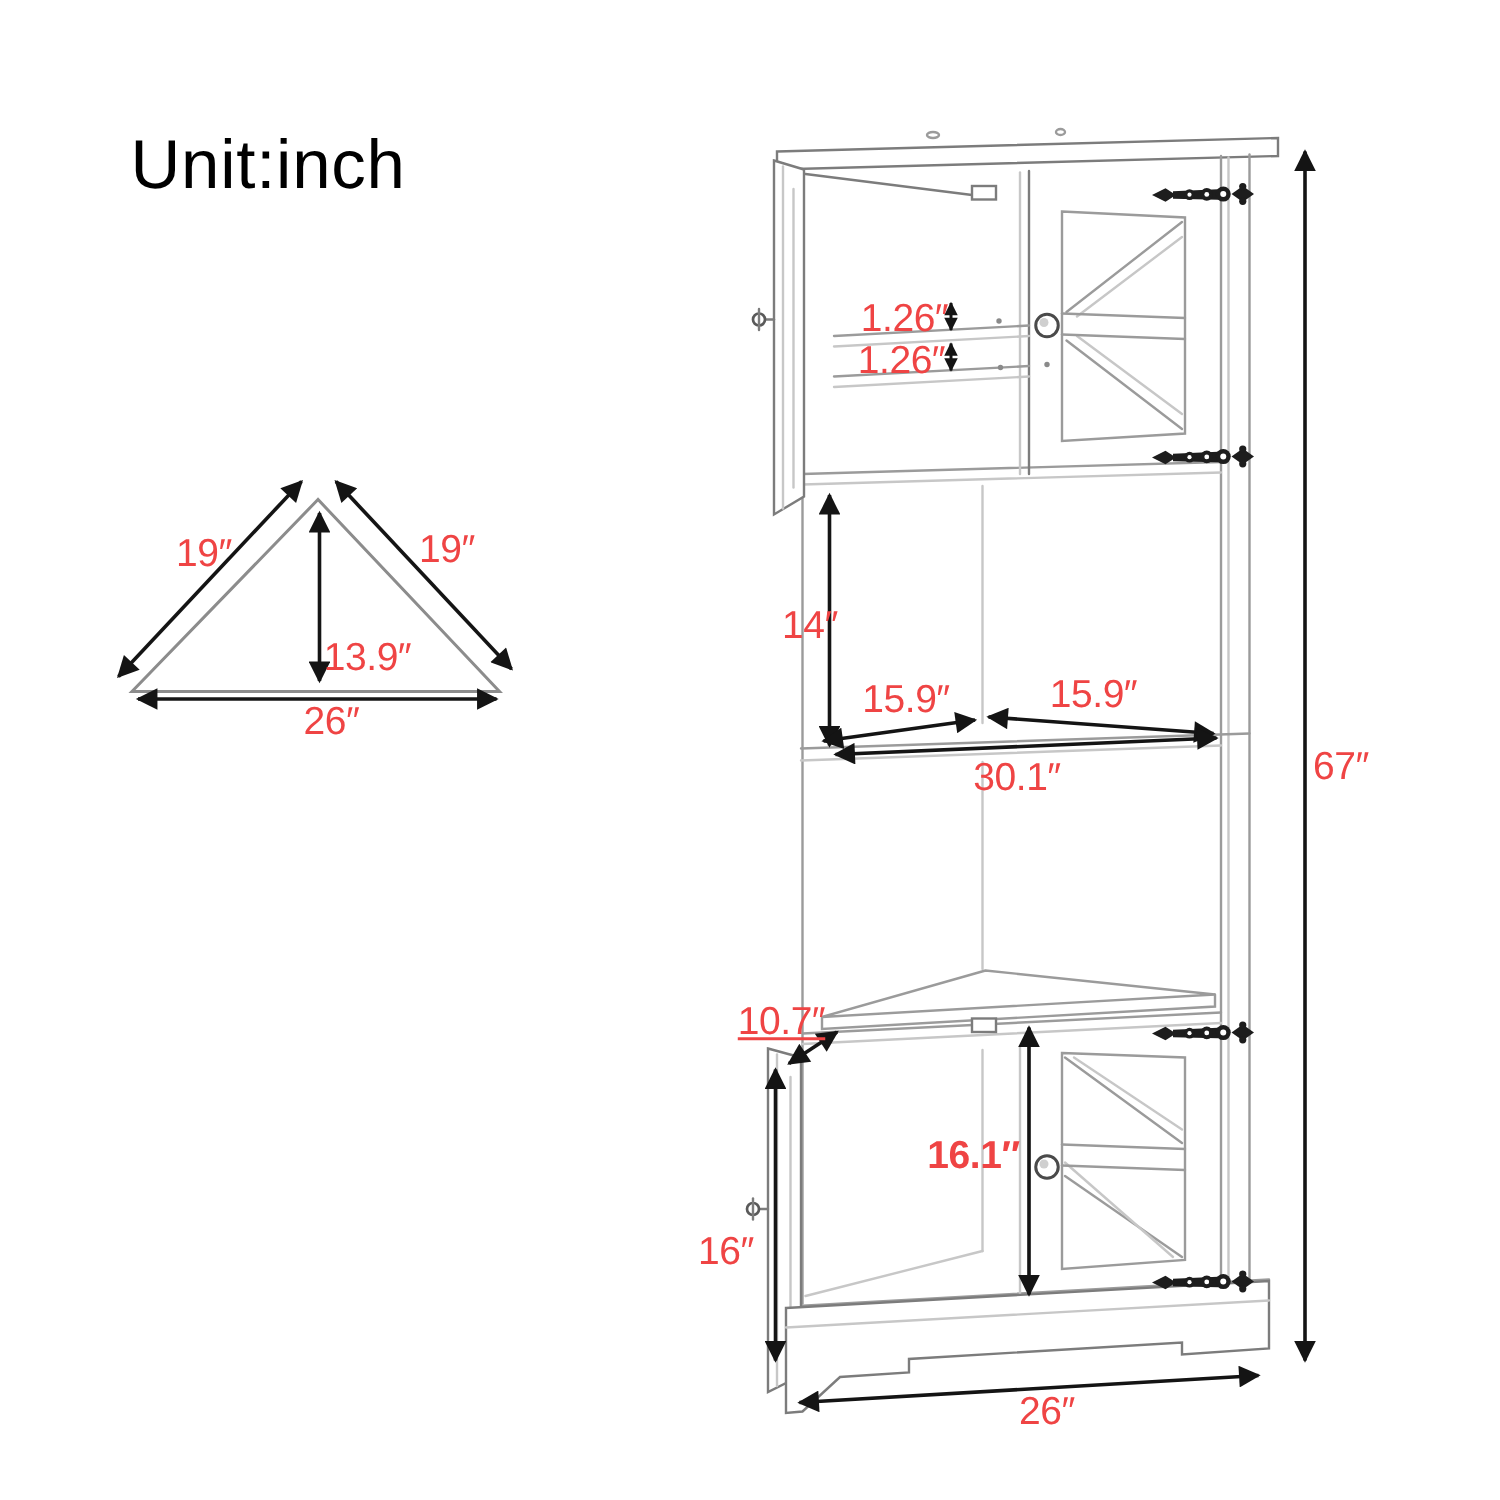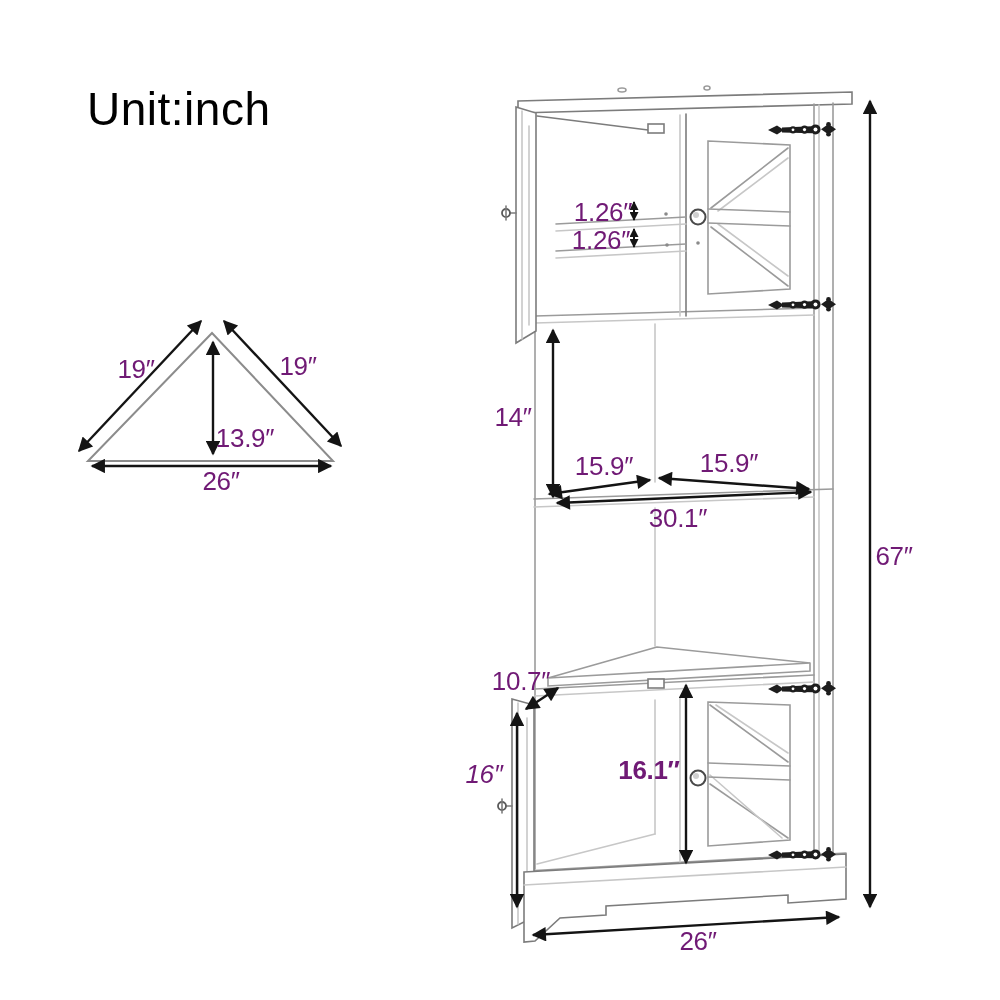--- a/index.html
+++ b/index.html
@@ -7,21 +7,21 @@
     width:1000px;height:1000px;background:#ffffff;position:relative;overflow:hidden;
     font-family:"Liberation Sans", sans-serif;
   }
   .stage{position:absolute;inset:0;width:1000px;height:884px;}
   svg.draw{position:absolute;left:0;top:0;}
   .title{
     position:absolute;font-size:46px;color:#000;white-space:nowrap;letter-spacing:0.5px;
   }
   .lbl{
     position:absolute;transform:translate(-50%,-50%);
-    font-size:26px;color:#701a75;white-space:nowrap;letter-spacing:-0.3px;
+    font-size:26px;color:#ef4444;white-space:nowrap;letter-spacing:-0.3px;
   }
   
   .dim{stroke:#141414;stroke-width:2.4;marker-start:url(#ah);marker-end:url(#ah);}
   .dims{stroke:#141414;stroke-width:2;marker-start:url(#ahs);marker-end:url(#ahs);}
   
   .cab line,.cab polygon,.cab polyline,.cab path,.cab rect,.cab ellipse{
     stroke:#9b9b9b;fill:none;stroke-width:1.6;stroke-linecap:round;
   }
   .lt{stroke:#c7c7c7 !important;}
   .md{stroke:#7c7c7c !important;}
@@ -183,23 +183,23 @@
 
   <div class="title" style="left:87px;top:82px;">Unit:inch</div>
 
   <div class="lbl" style="left:136px;top:369px;">19″</div>
   <div class="lbl" style="left:298px;top:366px;">19″</div>
   <div class="lbl" style="left:245px;top:410px;margin-top:28px;">13.9″</div>
   <div class="lbl" style="left:221px;top:481px;">26″</div>
 
   <div class="lbl" style="left:603px;top:212px;">1.26″</div>
   <div class="lbl" style="left:601px;top:240px;">1.26″</div>
-  <div class="lbl" style="left:513px;top:417px;">14″</div>
+  <div class="lbl" style="left:540px;top:417px;">14″</div>
   <div class="lbl" style="left:604px;top:466px;">15.9″</div>
   <div class="lbl" style="left:729px;top:463px;">15.9″</div>
   <div class="lbl" style="left:678px;top:518px;">30.1″</div>
-  <div class="lbl" style="left:521px;top:681px;">10.7″</div>
-  <div class="lbl" style="left:484px;top:774px;font-style:italic;">16″</div>
+  <div class="lbl" style="left:521px;top:681px;text-decoration:underline;">10.7″</div>
+  <div class="lbl" style="left:484px;top:834px;">16″</div>
   <div class="lbl" style="left:649px;top:770px;font-weight:bold;">16.1″</div>
-  <div class="lbl" style="left:894px;top:511px;margin-top:45px;">67″</div>
+  <div class="lbl" style="left:894px;top:511px;">67″</div>
   <div class="lbl" style="left:698px;top:941px;">26″</div>
 
 </div>
 
 </body></html>

